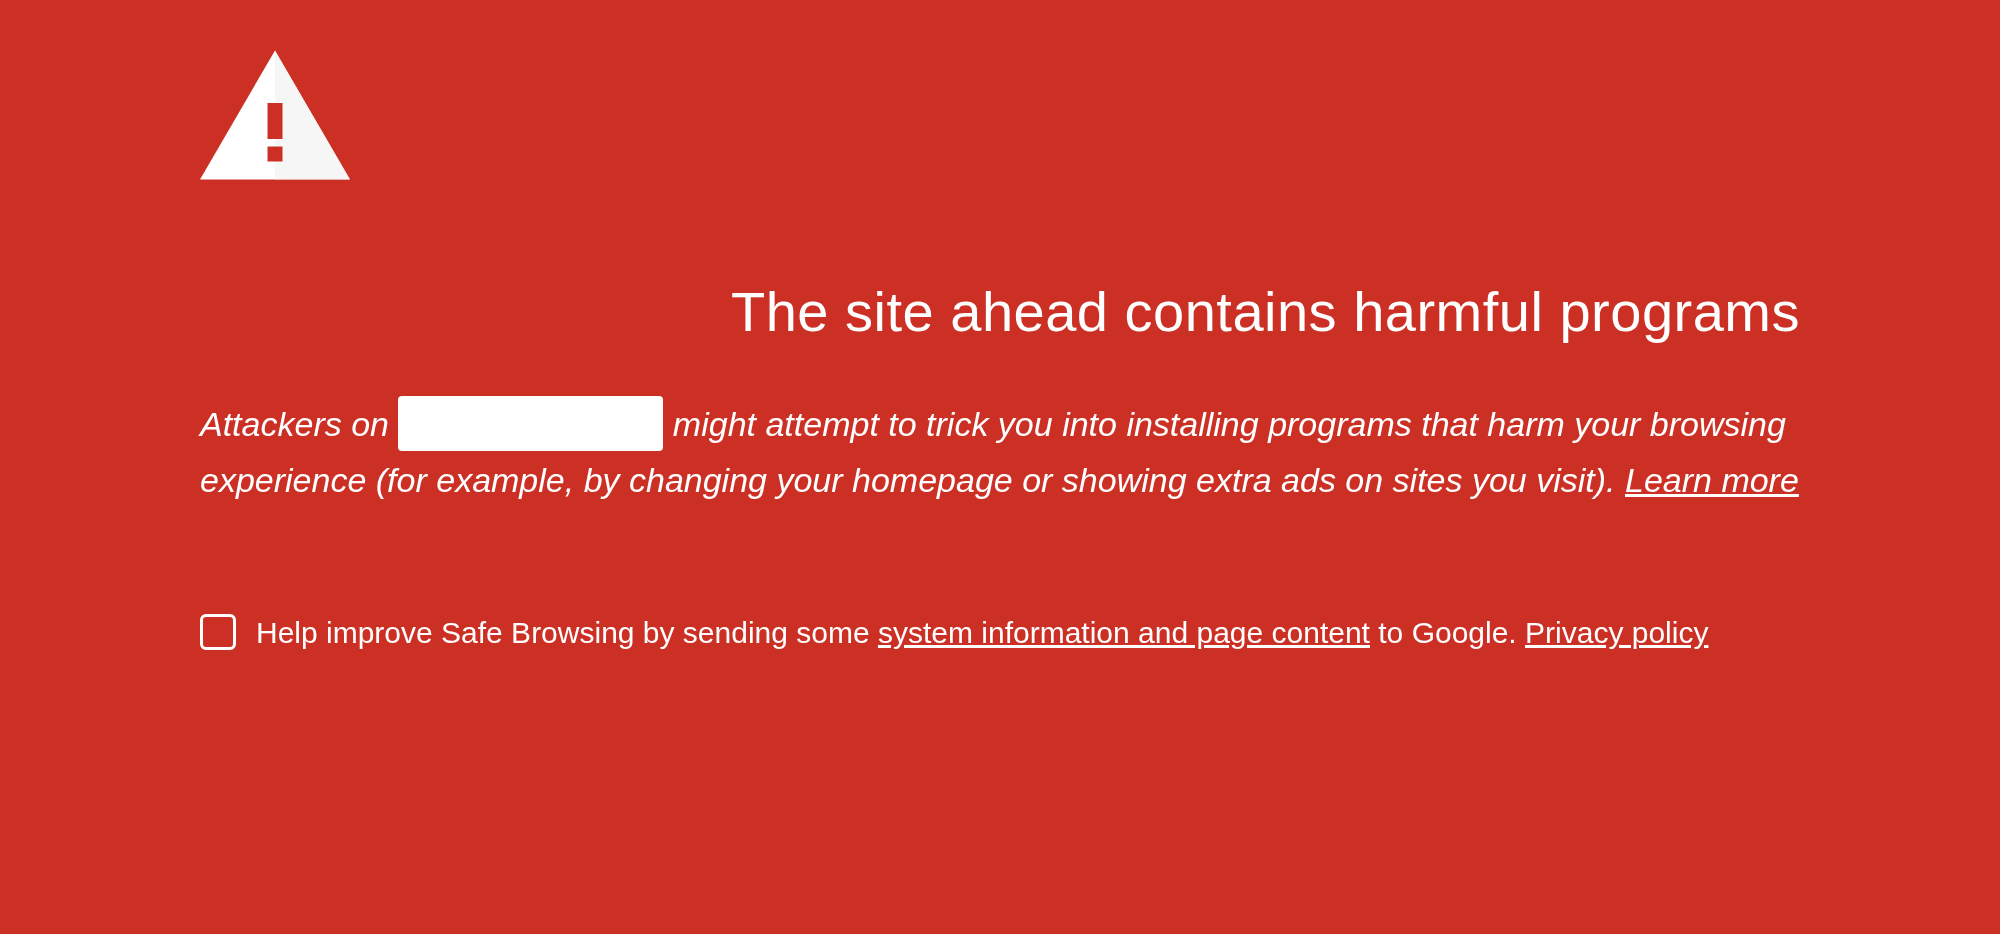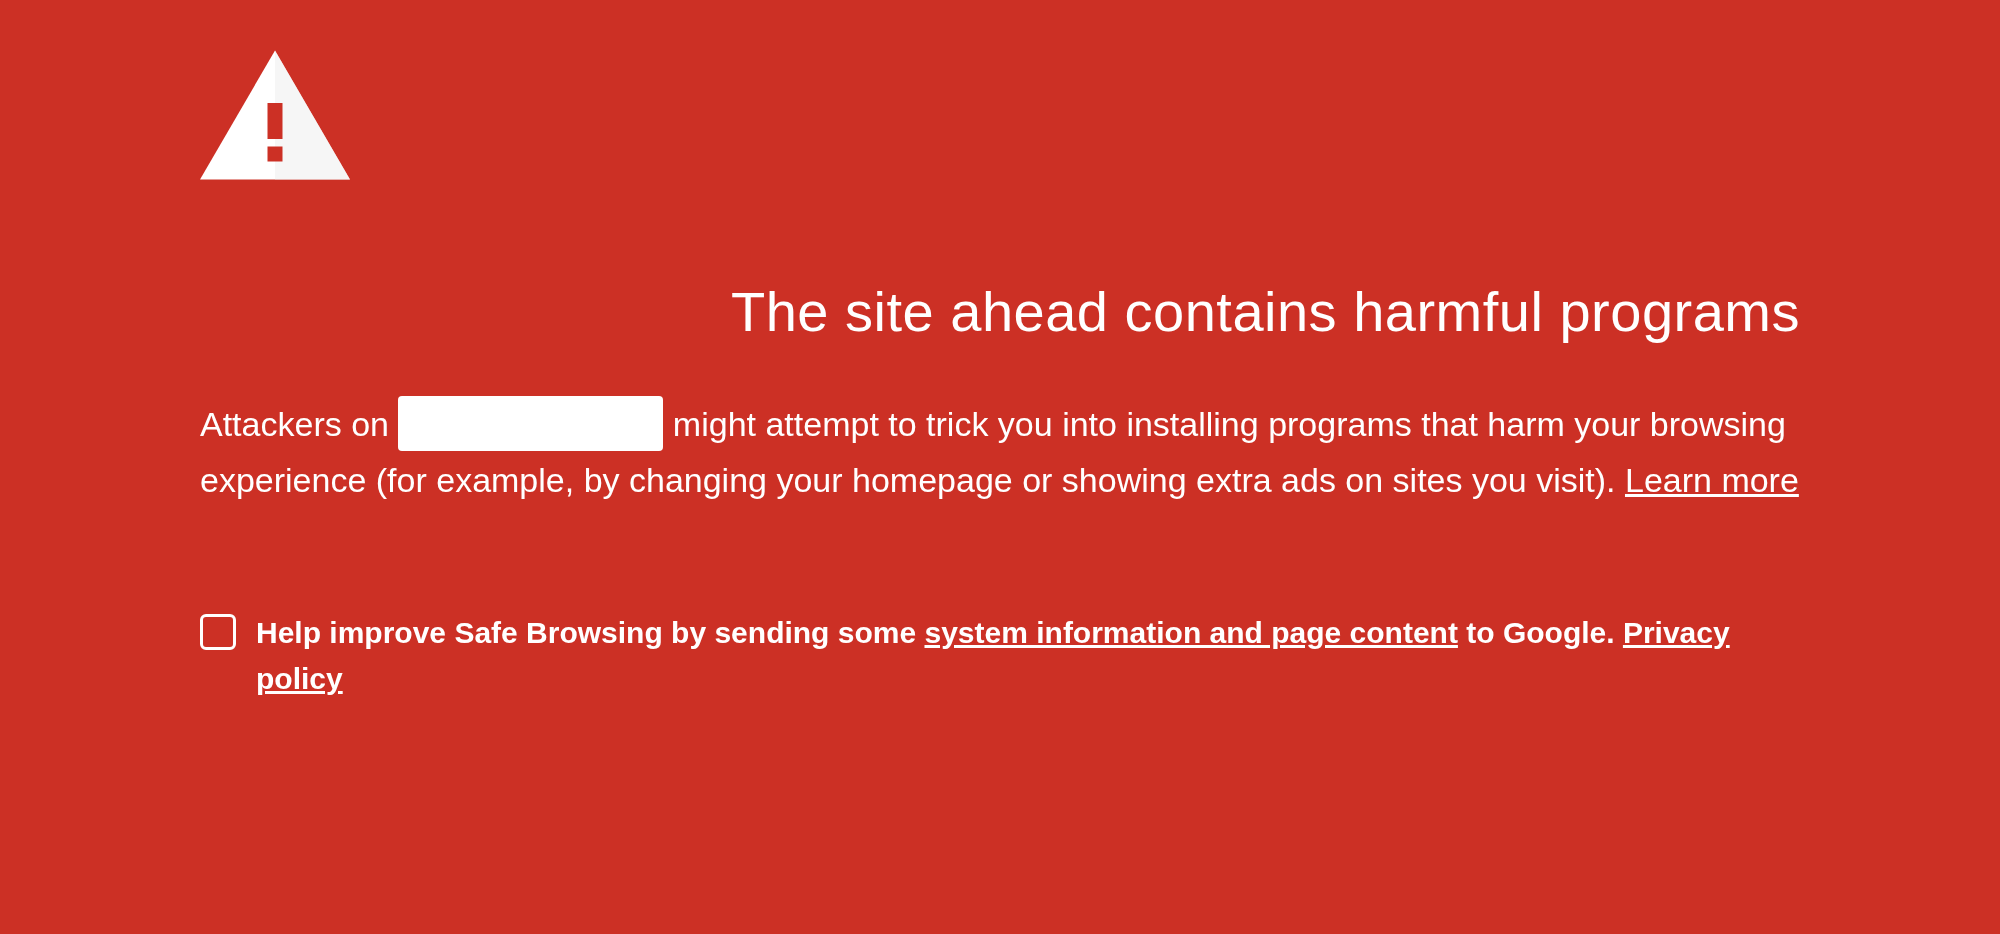--- a/index.html
+++ b/index.html
@@ -27,20 +27,21 @@
       font-weight: 400;
       margin-bottom: 55px;
       letter-spacing: 0.5px;
       text-align: right;
     }
     .description {
       font-size: 34px;
       line-height: 1.48;
       margin-bottom: 105px;
       font-weight: 400;
+      font-style: italic;
     }
     .redacted-box {
       display: inline-block;
       background-color: #ffffff;
       width: 265px;
       height: 55px;
       vertical-align: middle;
       border-radius: 4px;
       position: relative;
       top: -4px;
@@ -61,21 +62,21 @@
       border: 3px solid #ffffff;
       border-radius: 6px;
       background: transparent;
       cursor: pointer;
       flex-shrink: 0;
       margin-top: 4px;
     }
     .checkbox-label {
       font-size: 30px;
       line-height: 1.55;
-      font-weight: 700;
+      font-weight: 400;
     }
   </style>
 </head>
 <body>
 
 <div class="warning-icon">
   <svg viewBox="0 0 100 86" xmlns="http://www.w3.org/2000/svg">
     <polygon points="50,0 100,86 0,86" fill="#ffffff"></polygon>
     <polygon points="50,0 100,86 50,86" fill="#f0f0f0" opacity="0.6"></polygon>
     <rect x="45" y="35" width="10" height="24" fill="#cc3025"></rect>

